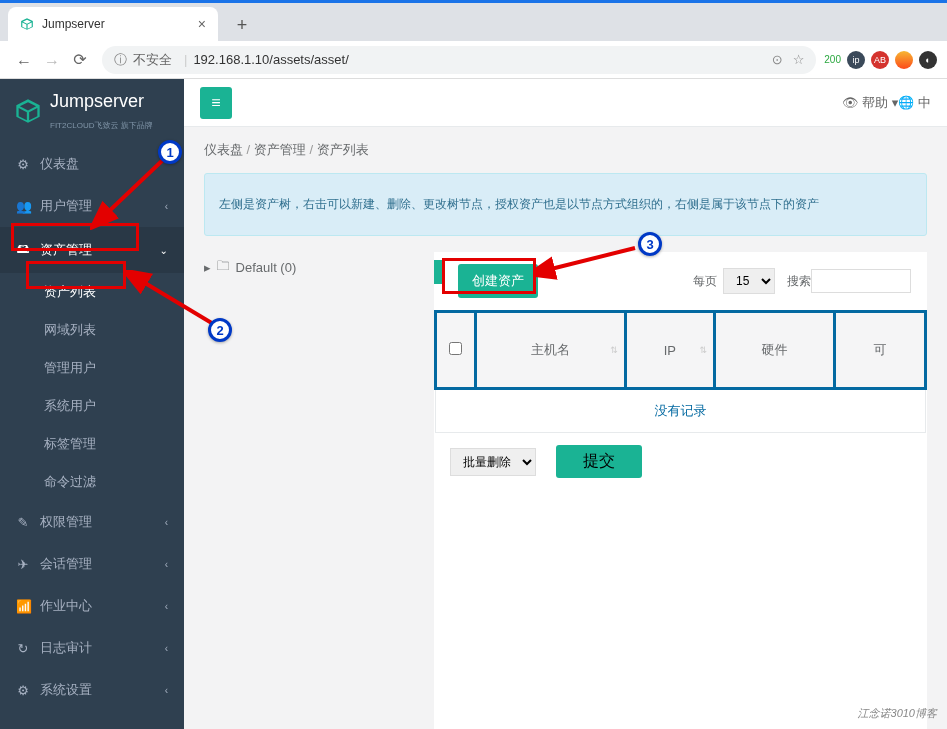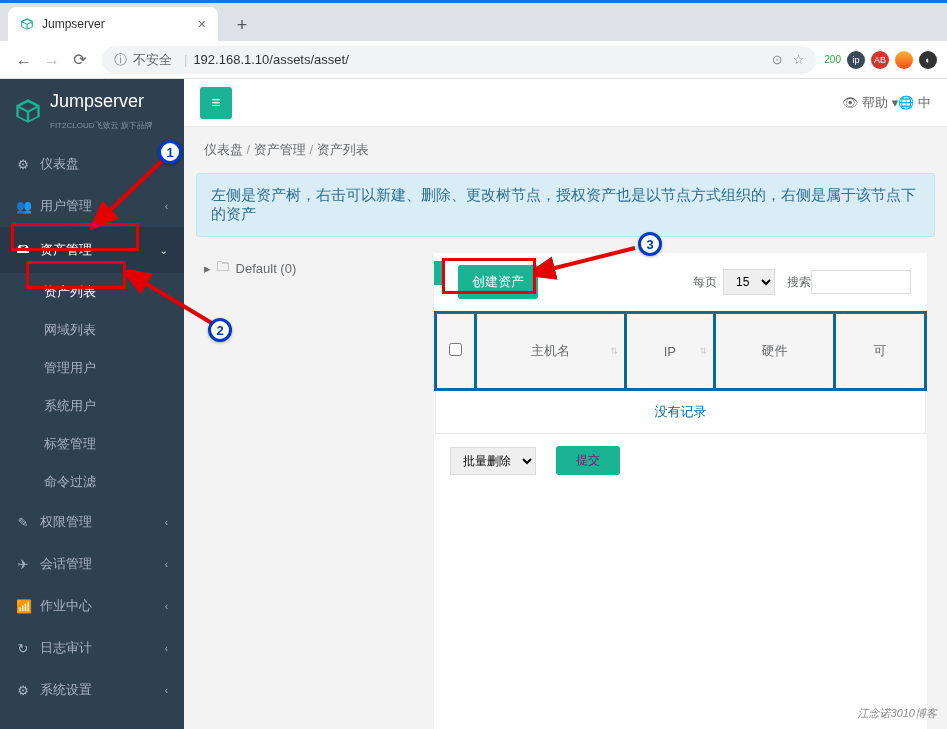--- a/index.html
+++ b/index.html
@@ -28,39 +28,39 @@
 .menu-item .chev{margin-left:auto;font-size:10px}
 .menu-icon{width:14px;text-align:center}
 .sub-item{padding:10px 16px 10px 44px;font-size:13px;cursor:pointer;color:#a7b1c2}
 .sub-item.active{color:#fff}
 .main{flex:1;background:#f3f3f4;display:flex;flex-direction:column}
 .top-bar{height:48px;background:#fff;display:flex;align-items:center;padding:0 16px;border-bottom:1px solid #e7eaec}
 .hamburger{width:32px;height:32px;background:#1ab394;color:#fff;display:flex;align-items:center;justify-content:center;border-radius:3px;cursor:pointer}
 .top-right{margin-left:auto;display:flex;align-items:center;font-size:13px;color:#666}
 .breadcrumb{padding:14px 20px;font-size:13px;color:#999}
 .breadcrumb span{color:#676a6c}
-.info-box{margin:0 12px 16px;background:#d9edf7;border:1px solid #bce8f1;padding:12px 14px;font-size:15px;color:#31708f;border-radius:3px}
+.info-box{margin:0 20px 16px;background:#d9edf7;border:1px solid #bce8f1;padding:22px 14px;font-size:12px;color:#31708f;border-radius:3px}
 .content{display:flex;flex:1;padding:0 20px}
 .tree-panel{width:230px;font-size:13px;color:#676a6c}
 .tree-item{display:flex;align-items:center;gap:6px;padding:4px 0}
 .table-panel{flex:1;background:#fff;padding:0}
 .green-bar{width:8px;height:24px;background:#1ab394;float:left;margin-top:8px}
 .panel-head{padding:12px 16px;display:flex;align-items:center;}
 .btn-create{background:#1ab394;color:#fff;padding:8px 14px;font-size:13px;border:none;border-radius:3px;cursor:pointer}
 .per-page{margin-left:auto;font-size:12px;color:#676a6c;display:flex;align-items:center;gap:6px}
 .per-page select{padding:4px 8px;border:1px solid #ddd;font-size:12px}
 .search-label{font-size:12px;color:#676a6c;margin-left:12px}
 .search-box{border:1px solid #ddd;padding:4px 8px;font-size:12px;width:100px}
 table{width:100%;border-collapse:collapse;font-size:13px}
 th{padding:28px 12px;text-align:center;border:3px solid #0369a1;color:#676a6c;font-weight:normal;background:#f5f5f6;position:relative}
 .sort{font-size:9px;color:#ccc;position:absolute;right:6px;top:50%;transform:translateY(-50%)}
 td{padding:12px;text-align:center;border:1px solid #e7eaec;color:#0369a1}
 .table-foot{padding:12px 16px;display:flex;align-items:center;gap:20px}
 .table-foot select{padding:5px 8px;border:1px solid #ddd;font-size:12px}
-.btn-submit{background:#1ab394;color:#701a75;padding:6px 20px;font-size:12px;border:none;border-radius:3px;cursor:pointer}
+.btn-submit{background:#1ab394;color:#000000;padding:6px 27px;font-size:16px;border:none;border-radius:3px;cursor:pointer}
 .red-box{position:absolute;border:3px solid #e30000;pointer-events:none;z-index:10}
 .callout{position:absolute;width:24px;height:24px;border:3px solid #0039c6;border-radius:50%;background:#fff;display:flex;align-items:center;justify-content:center;font-size:13px;font-weight:bold;color:#0039c6;z-index:12;pointer-events:none;box-shadow:0 1px 3px rgba(0,0,0,.3)}
 .arrow{position:absolute;z-index:11;pointer-events:none}
 .watermark{position:absolute;right:10px;bottom:8px;font-size:11px;color:#888;font-style:italic;z-index:5;pointer-events:none}
 </style>
 </head>
 <body>
 
 <div class="browser-top"></div>
 

